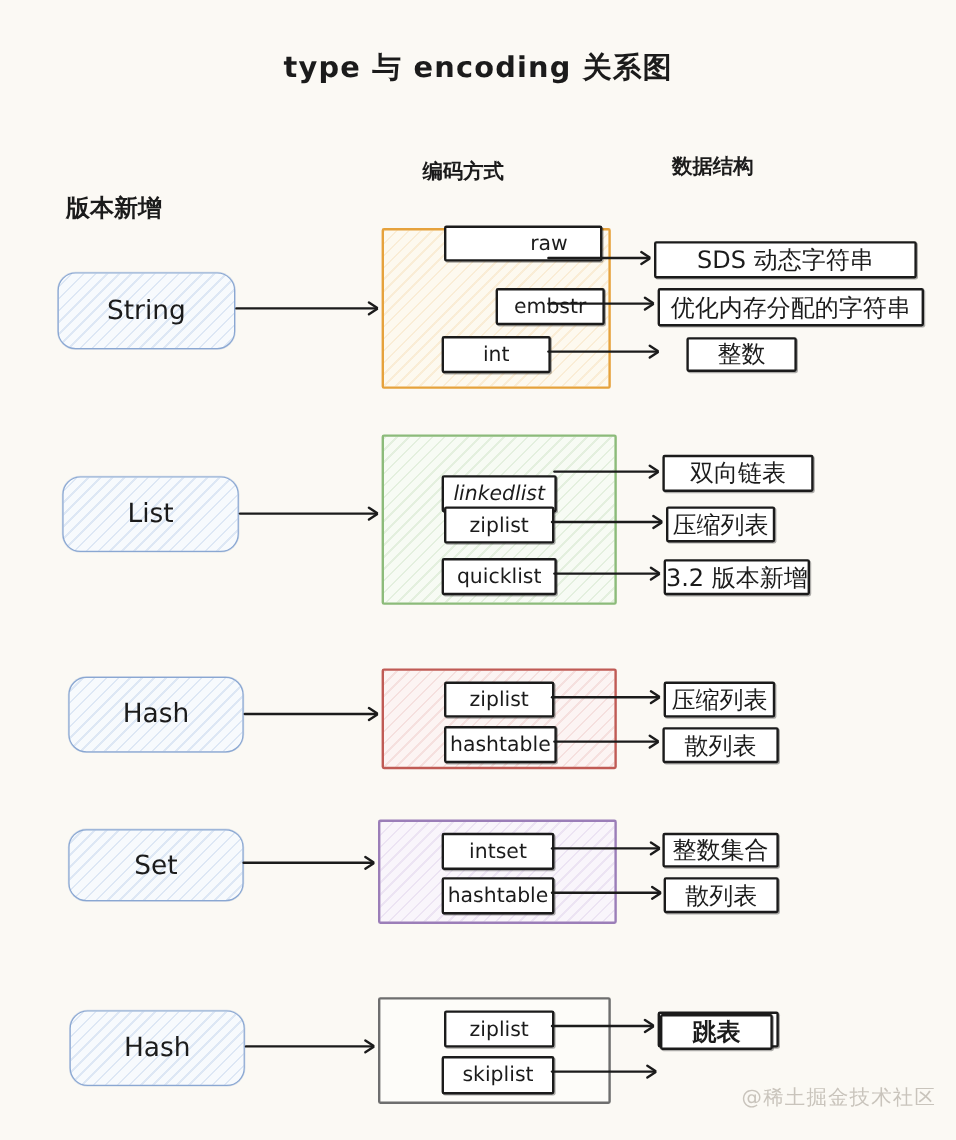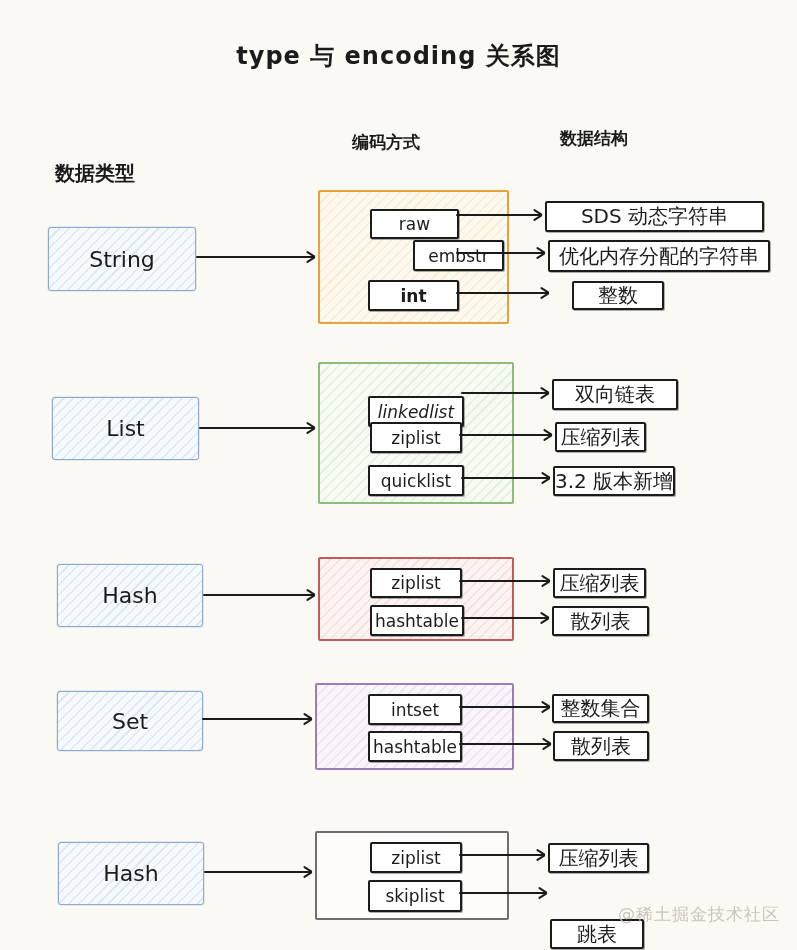--- a/index.html
+++ b/index.html
@@ -12,21 +12,21 @@
   .abs{position:absolute;}
   .title{
     left:0;top:40px;width:797px;text-align:center;
     font-size:24px;font-weight:bold;letter-spacing:1px;
   }
   .colhead{font-size:17px;font-weight:bold;}
   .rowhead{font-size:20px;font-weight:bold;}
   .typebox{
     display:flex;align-items:center;justify-content:center;
     font-size:22px;
-    border:1.6px solid #8AA7D2;border-radius:3px;
+    border:1.6px solid #8AA7D2;border-radius:15px;
     background:
       repeating-linear-gradient(135deg, rgba(130,165,215,0.22) 0 1.5px, transparent 1.5px 7px),
       #F7FAFD;
     box-shadow:0 0 0 0.5px rgba(138,167,210,0.35);
   }
   .group{border-radius:2px;}
   .g-string{
     border:2.2px solid #E6A23C;
     background:repeating-linear-gradient(135deg, rgba(230,162,60,0.14) 0 1.5px, transparent 1.5px 7px), #FDF9EF;
   }
@@ -63,31 +63,31 @@
   .arrow::before{top:0;transform:rotate(33deg);}
   .arrow::after{top:0;transform:rotate(-33deg);}
   .watermark{
     font-size:17px;color:#C9C4BC;letter-spacing:1px;
   }
 </style>
 </head>
 <body>
 
 <div class="abs title">type 与 encoding 关系图</div>
-<div class="abs rowhead" style="left:55px;top:160px;">数据类型</div>
+<div class="abs rowhead" style="left:55px;top:160px;">版本新增</div>
 <div class="abs colhead" style="left:352px;top:131px;">编码方式</div>
 <div class="abs colhead" style="left:560px;top:127px;">数据结构</div>
 
 <div class="abs group g-string" style="left:318px;top:190px;width:187px;height:130px;"></div>
 <div class="abs typebox" style="left:48px;top:227px;width:146px;height:62px;">String</div>
 <div class="abs arrow" style="left:196px;top:256px;width:118px;"></div>
 
-<div class="abs ebox" style="left:370px;top:209px;width:85px;height:26px;">raw</div>
+<div class="abs ebox" style="left:370px;top:188px;width:85px;height:26px;padding-left:43px;">raw</div>
 <div class="abs ebox" style="left:368px;top:240px;width:87px;height:27px;margin-left:45px;">embstr</div>
-<div class="abs ebox" style="left:368px;top:280px;width:87px;height:27px;font-weight:bold;">int</div>
+<div class="abs ebox" style="left:368px;top:280px;width:87px;height:27px;">int</div>
 
 <div class="abs arrow" style="left:456px;top:214px;width:85px;"></div>
 <div class="abs arrow" style="left:456px;top:252px;width:88px;"></div>
 <div class="abs arrow" style="left:456px;top:292px;width:92px;"></div>
 
 <div class="abs sbox" style="left:545px;top:201px;width:215px;height:27px;">SDS 动态字符串</div>
 <div class="abs sbox" style="left:548px;top:240px;width:218px;height:28px;">优化内存分配的字符串</div>
 <div class="abs sbox" style="left:572px;top:281px;width:88px;height:25px;">整数</div>
 
 <div class="abs group g-list" style="left:318px;top:362px;width:192px;height:138px;"></div>
@@ -136,15 +136,15 @@
 <div class="abs typebox" style="left:58px;top:842px;width:144px;height:61px;">Hash</div>
 <div class="abs arrow" style="left:204px;top:871px;width:107px;"></div>
 
 <div class="abs ebox" style="left:370px;top:842px;width:88px;height:27px;">ziplist</div>
 <div class="abs ebox" style="left:368px;top:880px;width:90px;height:28px;">skiplist</div>
 
 <div class="abs arrow" style="left:459px;top:854px;width:85px;"></div>
 <div class="abs arrow" style="left:459px;top:892px;width:87px;"></div>
 
 <div class="abs sbox" style="left:548px;top:843px;width:97px;height:26px;">压缩列表</div>
-<div class="abs sbox" style="left:550px;top:919px;width:90px;height:26px;">跳表</div>
+<div class="abs sbox" style="left:550px;top:845px;width:90px;height:26px;font-weight:bold;">跳表</div>
 
 <div class="abs watermark" style="left:618px;top:903px;">@稀土掘金技术社区</div>
 
 </body></html>

